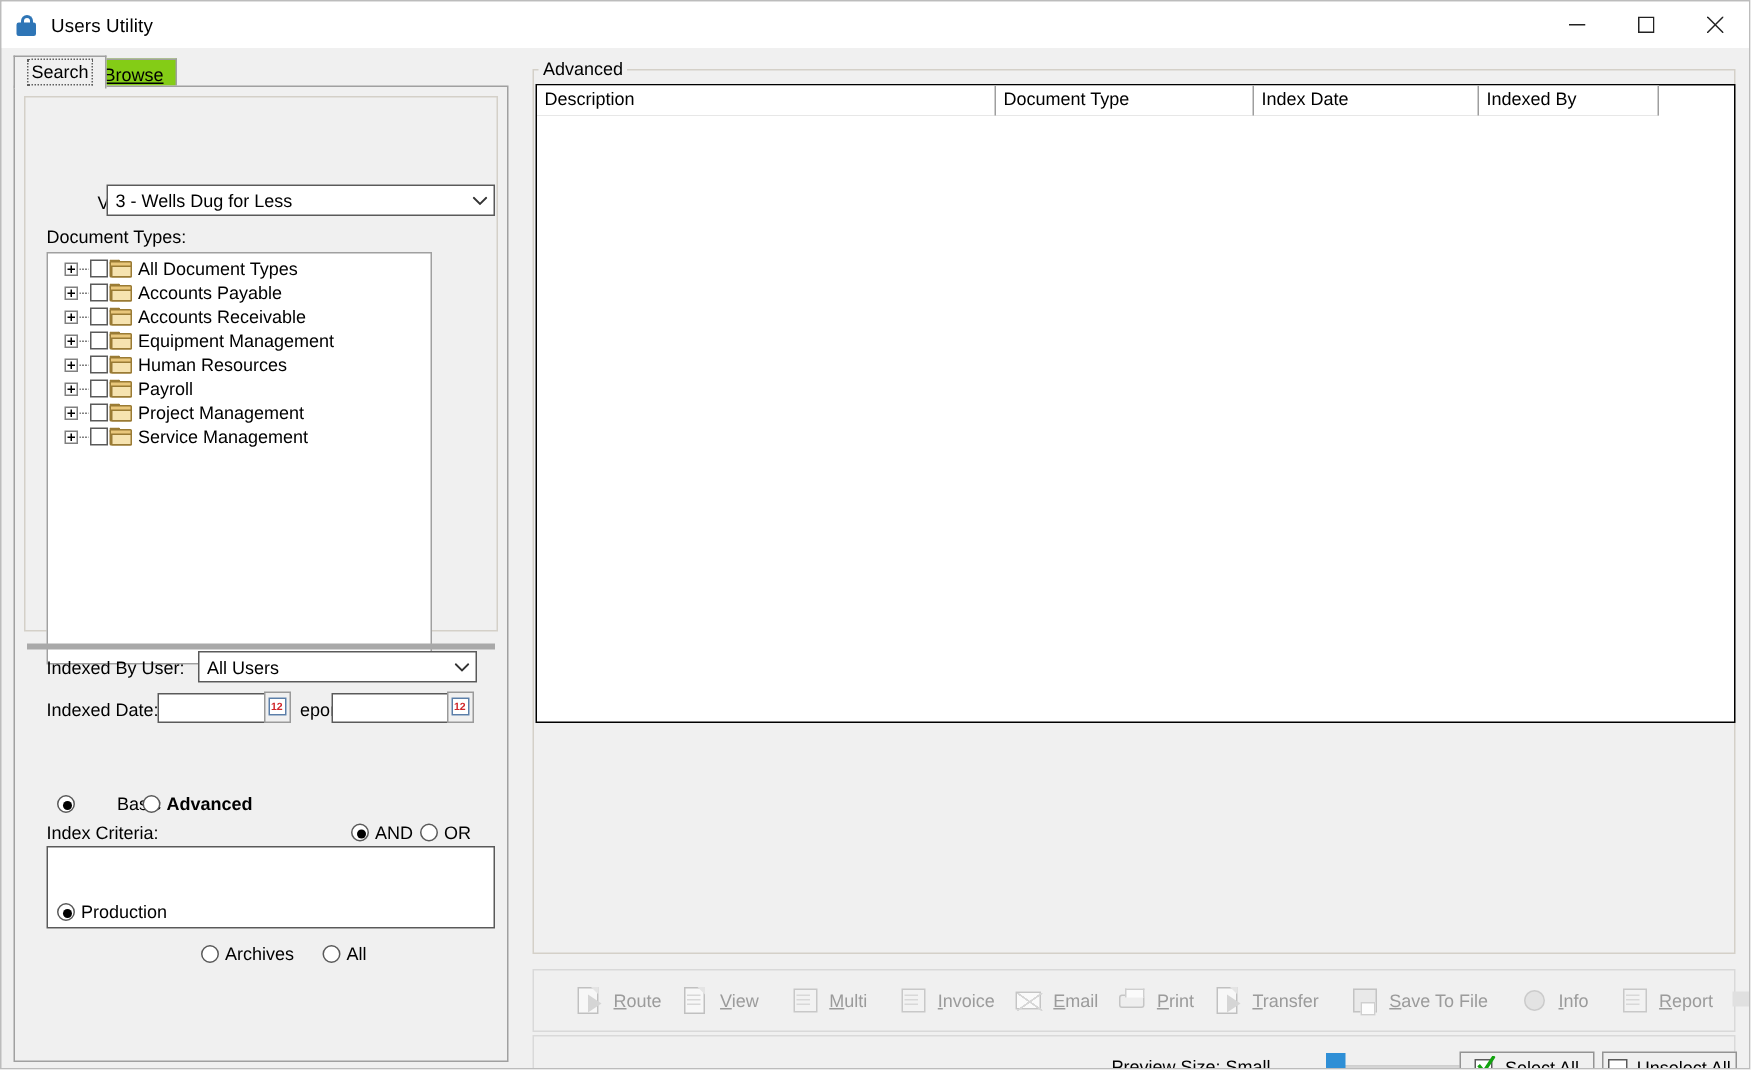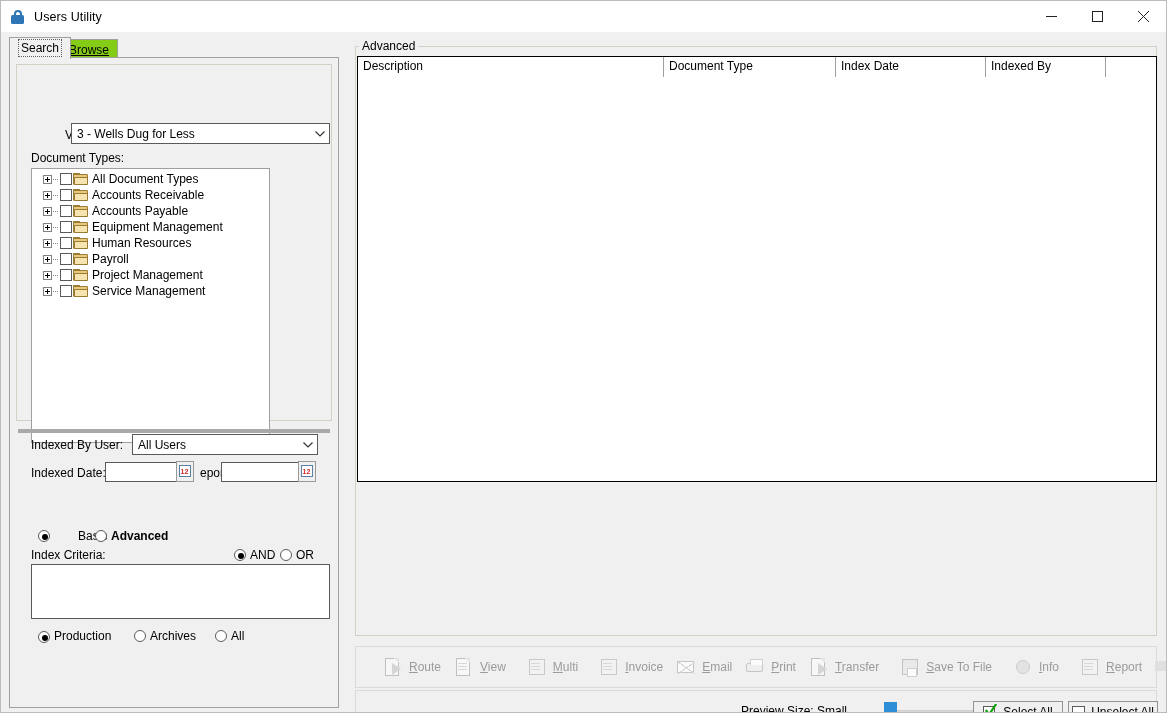--- a/index.html
+++ b/index.html
@@ -123,21 +123,21 @@
     border: 1px solid #5a5a5a;
     display: flex; align-items: center;
   }
   #vault-combo .val { padding-left: 5px; font-size: 12px; flex:1; }
   #vault-combo .arrow { width: 18px; display:flex;align-items:center;justify-content:center; }
 
   #doctypes-label { position: absolute; left: 21px; top: 93px; }
 
   #tree {
     position: absolute; left: 21px; top: 110px;
-    width: 239px; height: 275px;
+    width: 257px; height: 275px;
     background: #ffffff;
     border: 1px solid #a0a0a0;
     overflow: hidden;
     padding-top: 2px;
   }
   .tnode {
     height: 16px;
     display: flex; align-items: center;
     padding-left: 11px;
     position: relative;
@@ -259,21 +259,21 @@
   #r-and { left: 224px; top: 490px; }
   #r-or { left: 270px; top: 490px; }
 
   #criteria {
     position: absolute; left: 21px; top: 506px;
     width: 299px; height: 55px;
     background: #ffffff;
     border: 1px solid #5a5a5a;
   }
 
-  #r-production { left: 28px; top: 571px; align-items: flex-end; }
+  #r-production { left: 28px; top: 543px; }
   #r-archives { left: 124px; top: 571px; }
   #r-all { left: 205px; top: 571px; }
 
   
   .btn {
     background: #f0f0f0;
     border: 1px solid #949494;
     display:flex; align-items:center; justify-content:center;
     font-size: 12px;
   }
@@ -467,32 +467,32 @@
           </div>
           <div class="tnode">
             <span class="expander"></span>
             <span class="dots"></span>
             <span class="tcheck"></span>
             <span class="folder">
               <span class="tab2"></span>
               <span class="back"></span>
               <span class="front"></span>
             </span>
-            <span class="tlabel">Accounts Receivable</span>
+            <span class="tlabel">Accounts Payable</span>
           </div>
           <div class="tnode">
             <span class="expander"></span>
             <span class="dots"></span>
             <span class="tcheck"></span>
             <span class="folder">
               <span class="tab2"></span>
               <span class="back"></span>
               <span class="front"></span>
             </span>
-            <span class="tlabel">Accounts Payable</span>
+            <span class="tlabel">Accounts Receivable</span>
           </div>
           <div class="tnode">
             <span class="expander"></span>
             <span class="dots"></span>
             <span class="tcheck"></span>
             <span class="folder">
               <span class="tab2"></span>
               <span class="back"></span>
               <span class="front"></span>
             </span>

